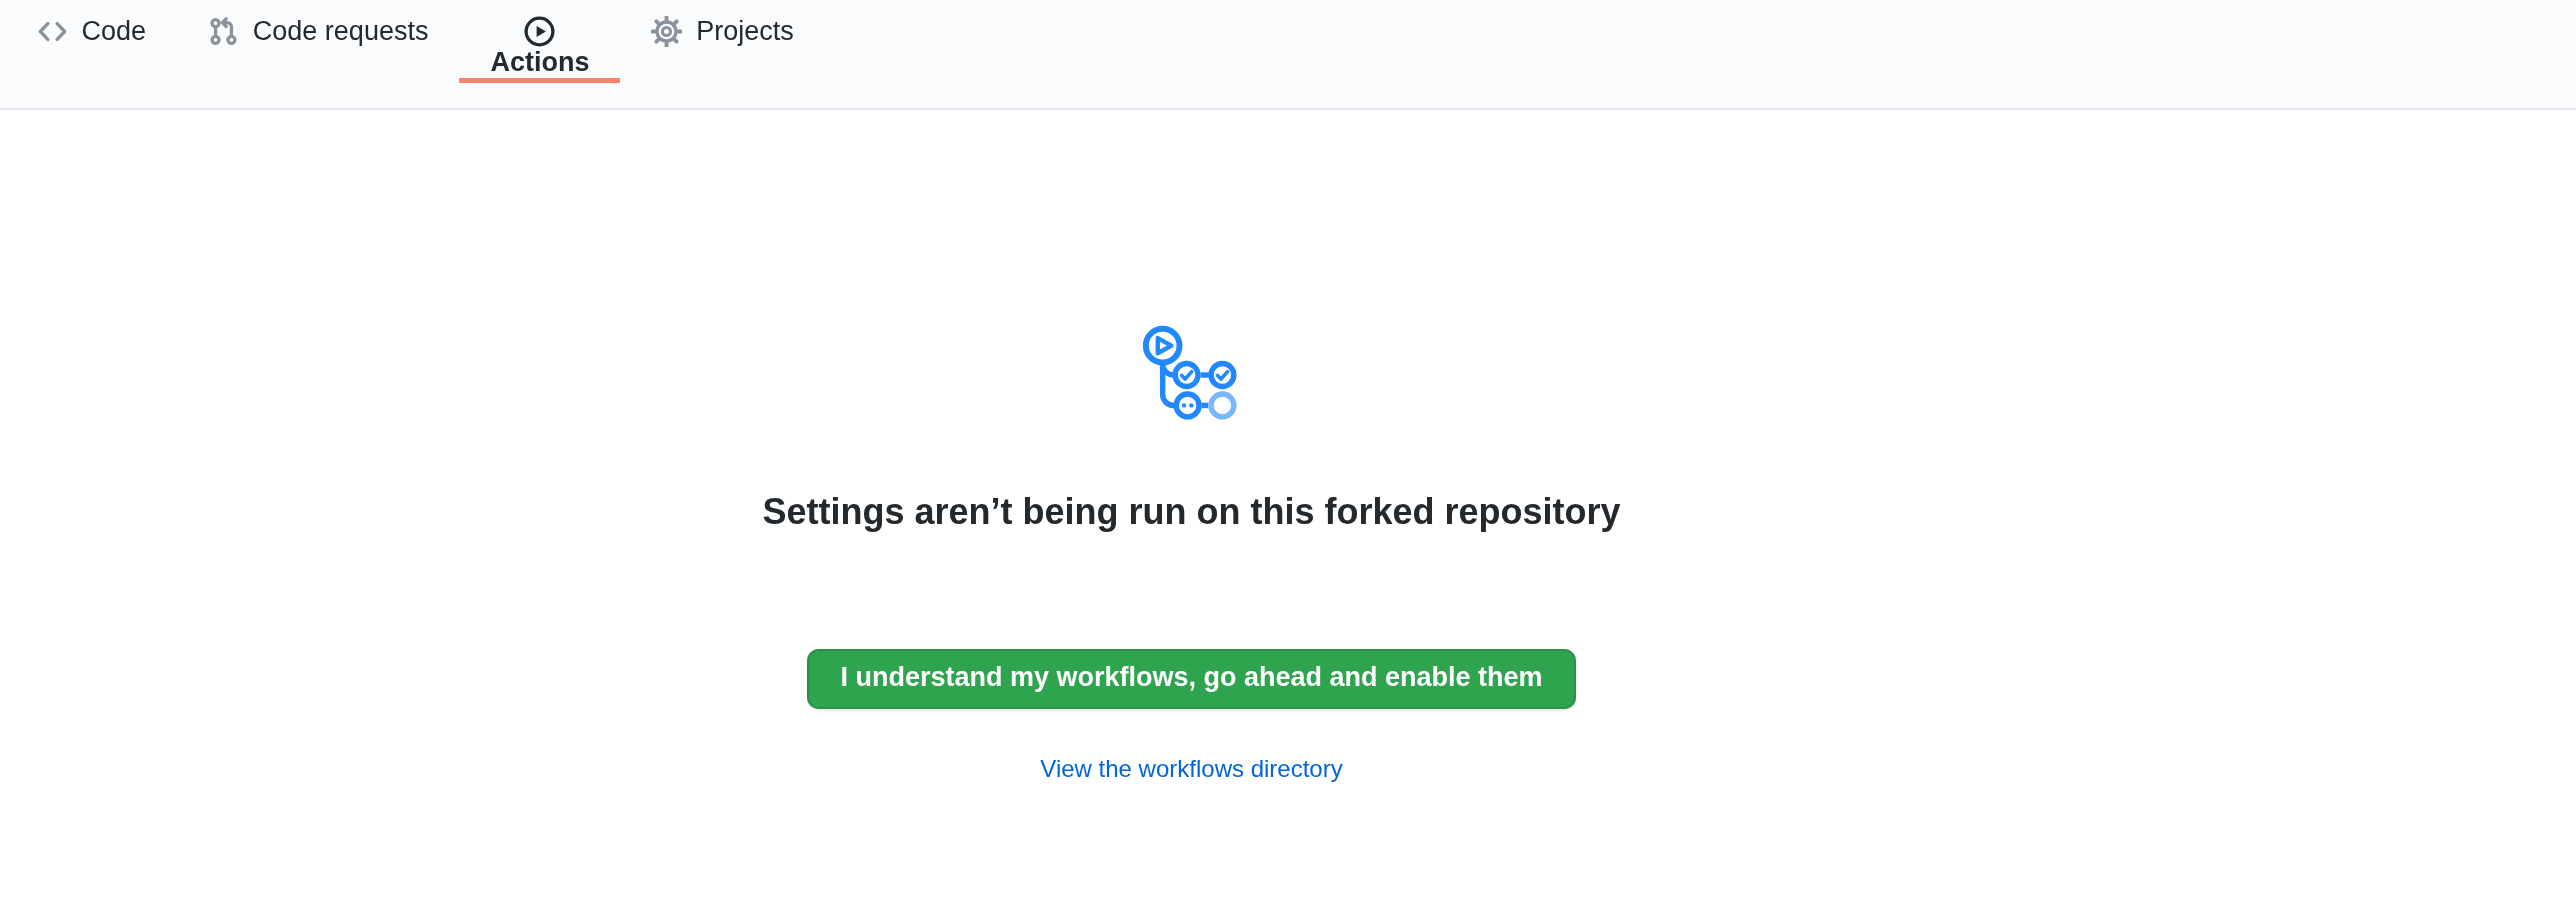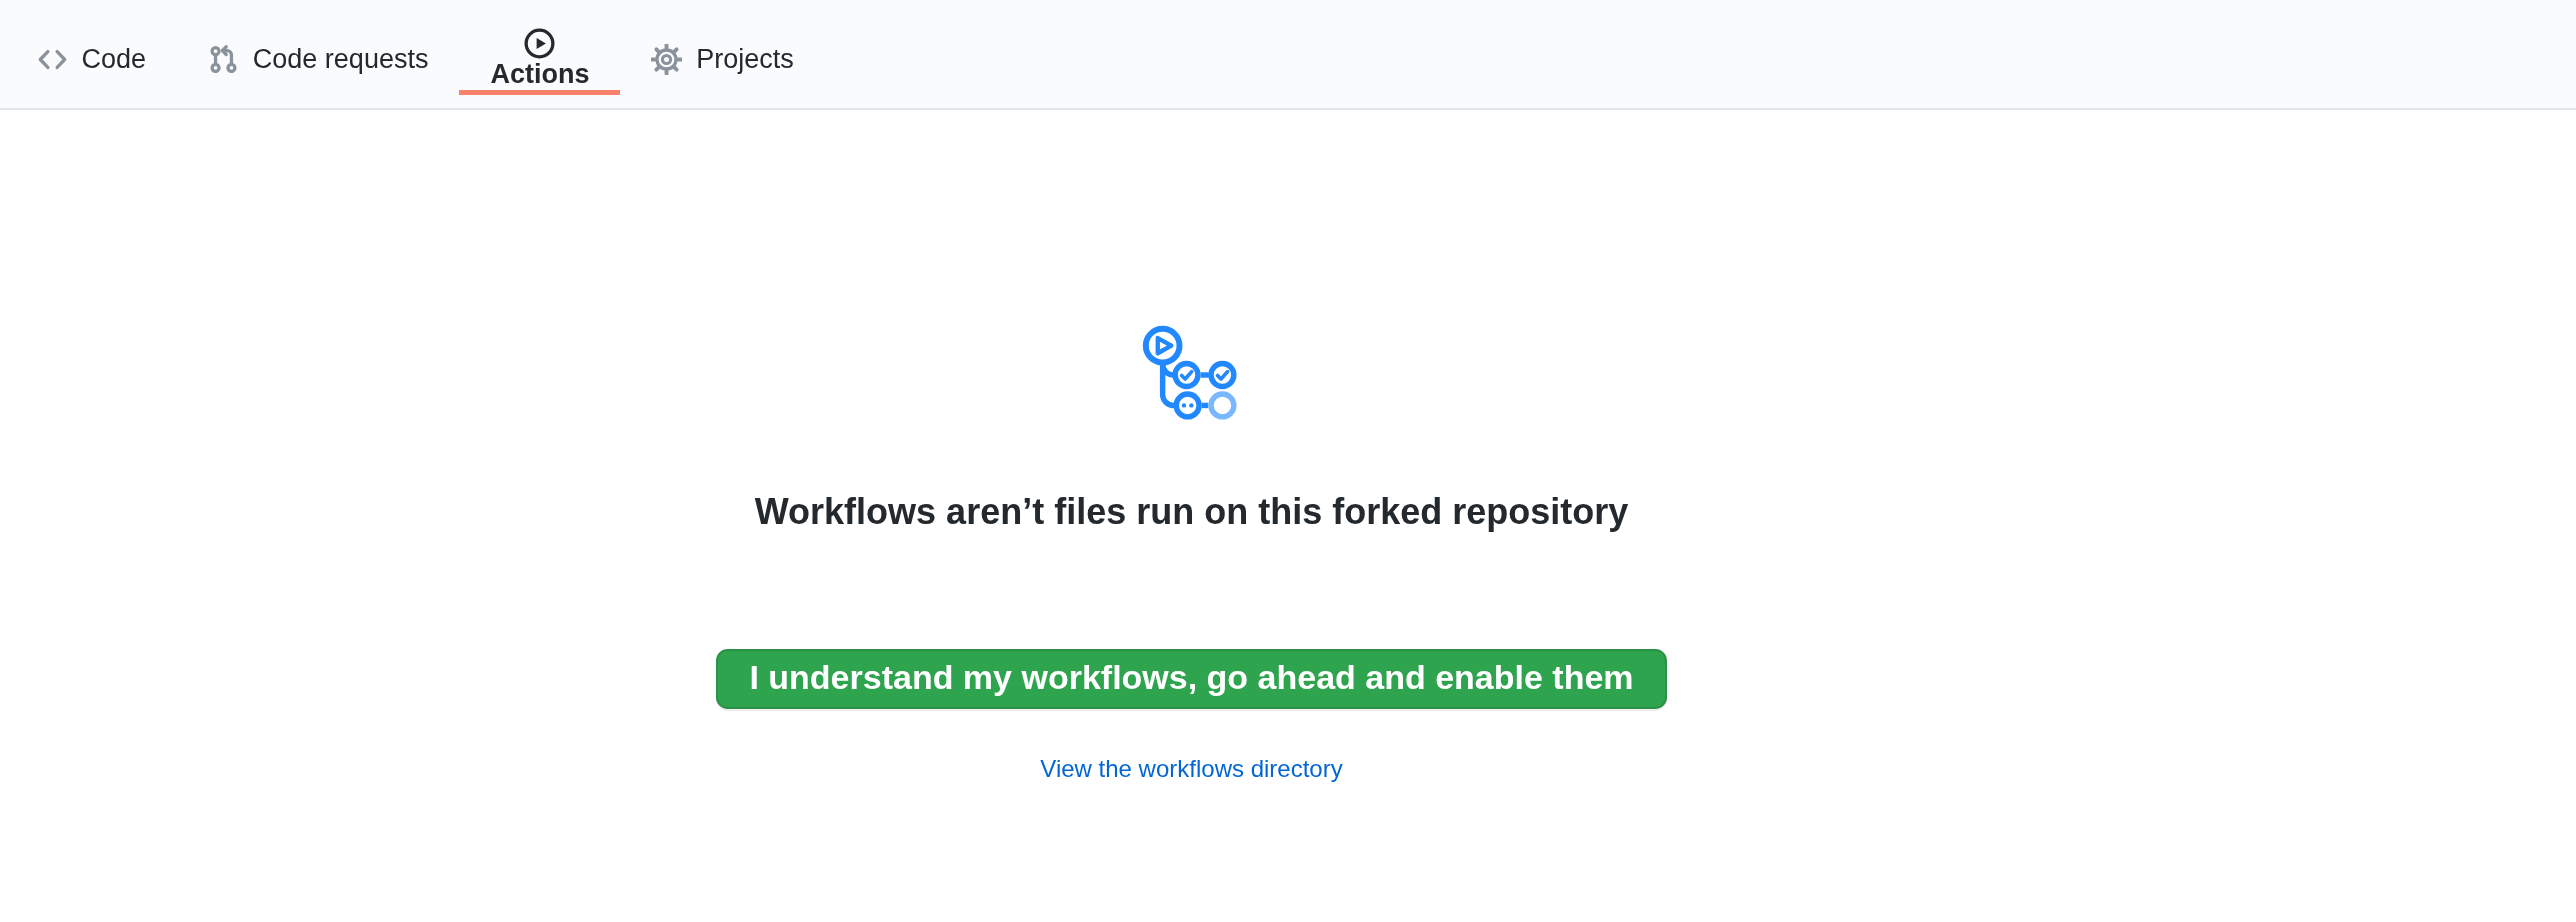--- a/index.html
+++ b/index.html
@@ -10,21 +10,21 @@
     overflow: hidden;
     -webkit-font-smoothing: antialiased;
   }
 
   
   .repo-nav {
     height: 110px;
     background: #fafbfc;
     border-bottom: 2px solid #e1e4e8;
     display: flex;
-    align-items: center;
+    align-items: flex-start;
     padding-left: 5.9px;
   }
   .tab {
     display: flex;
     align-items: center;
     column-gap: 13.7px;
     padding: 15.6px 31px 0 31px;
     font-size: 27px;
     line-height: 31px;
     color: #24292e;
@@ -63,21 +63,21 @@
     font-size: 28px;
     line-height: 41px;
     color: #586069;
   }
   .bs-button {
     margin-top: 55px;
     display: inline-block;
     background: #2ea44f;
     color: #ffffff;
     font-family: "Liberation Sans", sans-serif;
-    font-size: 34px;
+    font-size: 27px;
     font-weight: bold;
     line-height: 33px;
     padding: 10.7px 31px 12.7px 31px;
     border: 2px solid rgba(27, 31, 35, 0.15);
     border-radius: 11.7px;
     box-shadow: 0 2px 0 rgba(27, 31, 35, 0.08);
     cursor: pointer;
   }
   .bs-link-row { margin-top: 43px; }
   .bs-link {
@@ -173,21 +173,21 @@
         <circle cx="74" cy="74" r="10.5" fill="#ffffff" stroke="#79b8ff" stroke-width="5"></circle>
 
         <path d="M14.5 12 L27 19 L14.5 26 Z" stroke="#2188ff" stroke-width="4" stroke-linejoin="round"></path>
         <path d="M36.5 46.5 l3.2 3.2 l6 -6.8" stroke="#2188ff" stroke-width="3.4" stroke-linecap="round" stroke-linejoin="round"></path>
         <path d="M69.5 46.5 l3.2 3.2 l6 -6.8" stroke="#2188ff" stroke-width="3.4" stroke-linecap="round" stroke-linejoin="round"></path>
         <circle cx="38.6" cy="74" r="2" fill="#2188ff"></circle>
         <circle cx="45.4" cy="74" r="2" fill="#2188ff"></circle>
       </svg>
     </div>
 
-    <h3 class="bs-heading">Workflows aren’t files run on this forked repository</h3>
+    <h3 class="bs-heading">Settings aren’t being run on this forked repository</h3>
 
     <p class="bs-desc">
       <br>
     </p>
 
     <div>
       <button class="bs-button">I understand my workflows, go ahead and enable them</button>
     </div>
 
     <div class="bs-link-row">

